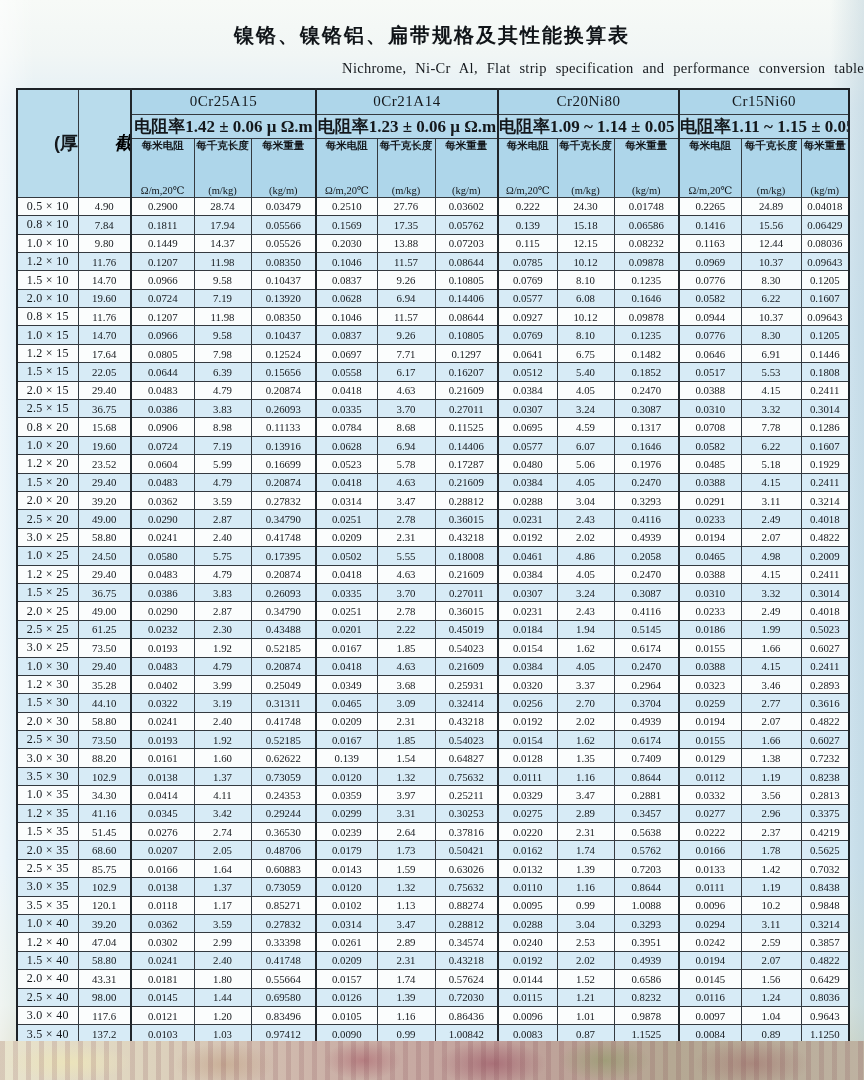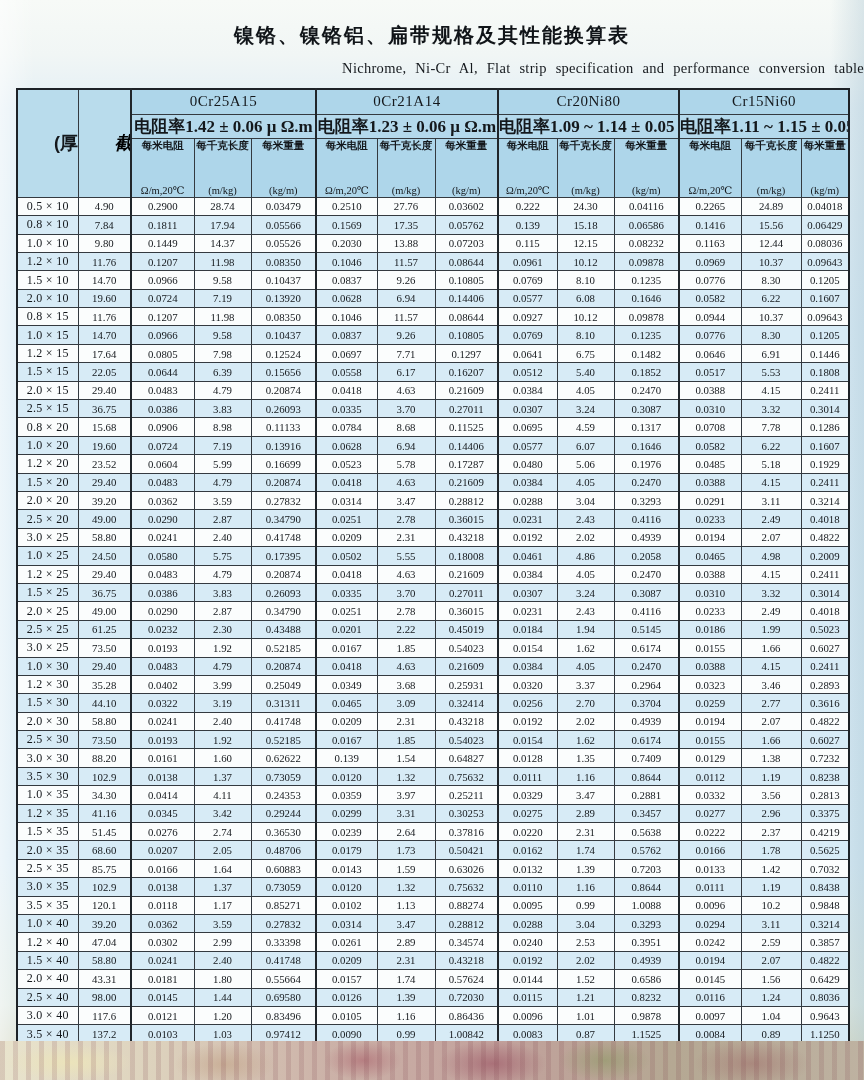--- a/index.html
+++ b/index.html
@@ -113,21 +113,21 @@
             <td class="label">0.5 × 10</td>
             <td>4.90</td>
             <td class="grp-start">0.2900</td>
             <td>28.74</td>
             <td>0.03479</td>
             <td class="grp-start">0.2510</td>
             <td>27.76</td>
             <td>0.03602</td>
             <td class="grp-start">0.222</td>
             <td>24.30</td>
-            <td>0.04116</td>
+            <td>0.01748</td>
             <td class="grp-start">0.2265</td>
             <td>24.89</td>
             <td>0.04018</td>
           </tr>
           <tr>
             <td class="label">0.8 × 10</td>
             <td>7.84</td>
             <td class="grp-start">0.1811</td>
             <td>17.94</td>
             <td>0.05566</td>
@@ -159,21 +159,21 @@
           </tr>
           <tr>
             <td class="label">1.2 × 10</td>
             <td>11.76</td>
             <td class="grp-start">0.1207</td>
             <td>11.98</td>
             <td>0.08350</td>
             <td class="grp-start">0.1046</td>
             <td>11.57</td>
             <td>0.08644</td>
-            <td class="grp-start">0.0961</td>
+            <td class="grp-start">0.0785</td>
             <td>10.12</td>
             <td>0.09878</td>
             <td class="grp-start">0.0969</td>
             <td>10.37</td>
             <td>0.09643</td>
           </tr>
           <tr>
             <td class="label">1.5 × 10</td>
             <td>14.70</td>
             <td class="grp-start">0.0966</td>

